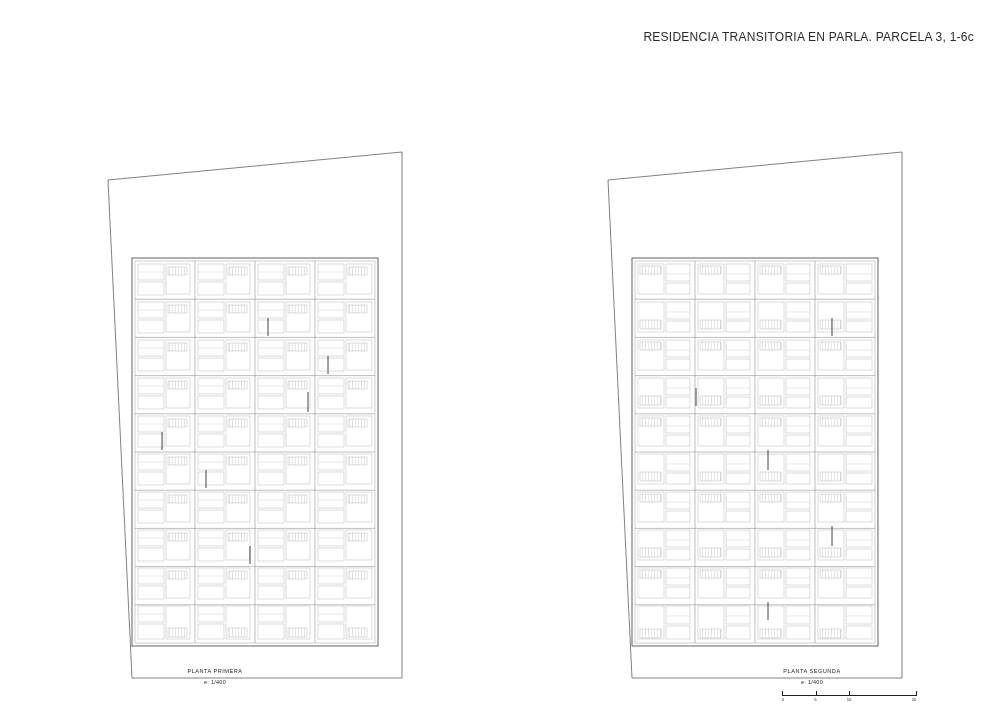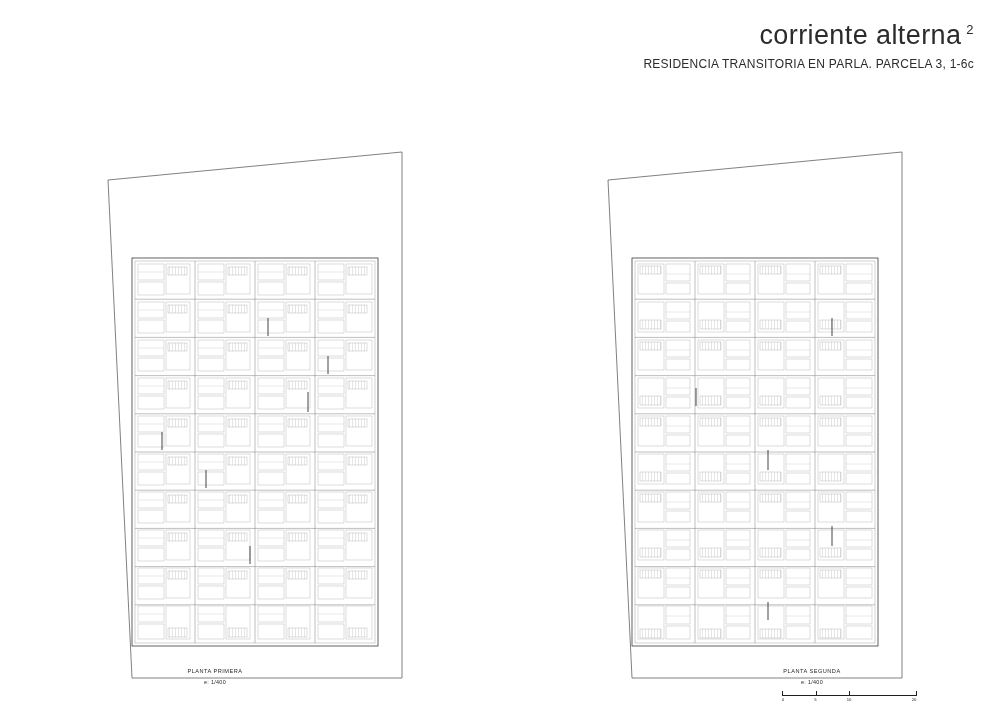--- a/index.html
+++ b/index.html
@@ -100,23 +100,20 @@
     top: 6px;
     font-size: 4.2px;
     color: #231f20;
     transform: translateX(-50%);
   }
 </style>
 </head>
 <body>
 
 <div class="titleblock">
-  <div class="brand">
-    <span>corriente alterna</span><span class="brand-sup">2</span>
-  </div>
   <div class="subtitle">RESIDENCIA TRANSITORIA EN PARLA. PARCELA 3, 1-6c</div>
 </div>
 
 <div class="panel" style="left:100px; top:150px;">
   <svg width="320" height="530" viewBox="0 0 320 530">
     <defs>
 
       <pattern id="stairA" width="3" height="3" patternUnits="userSpaceOnUse">
         <path d="M0 0 V3" stroke="#6e6e6e" stroke-width="0.35"></path>
       </pattern>

